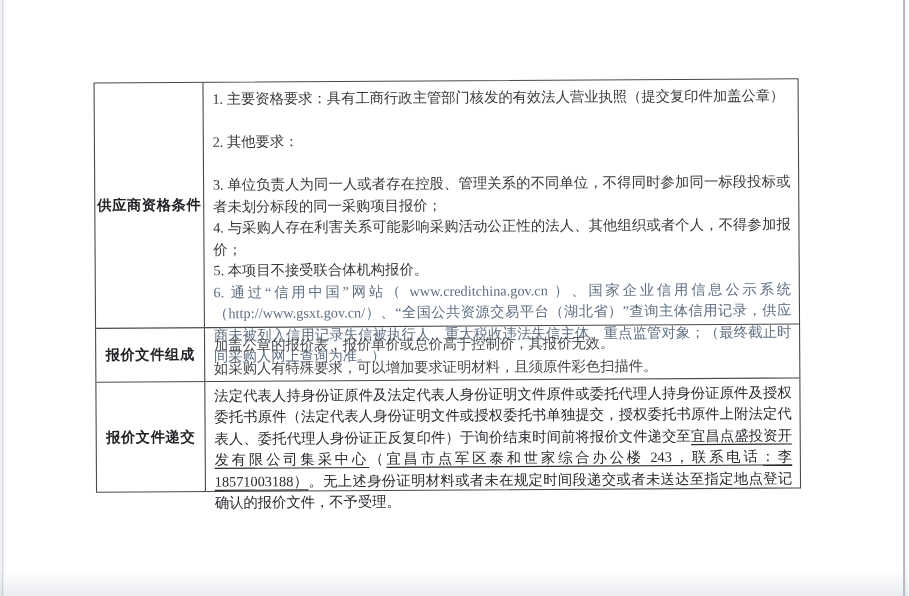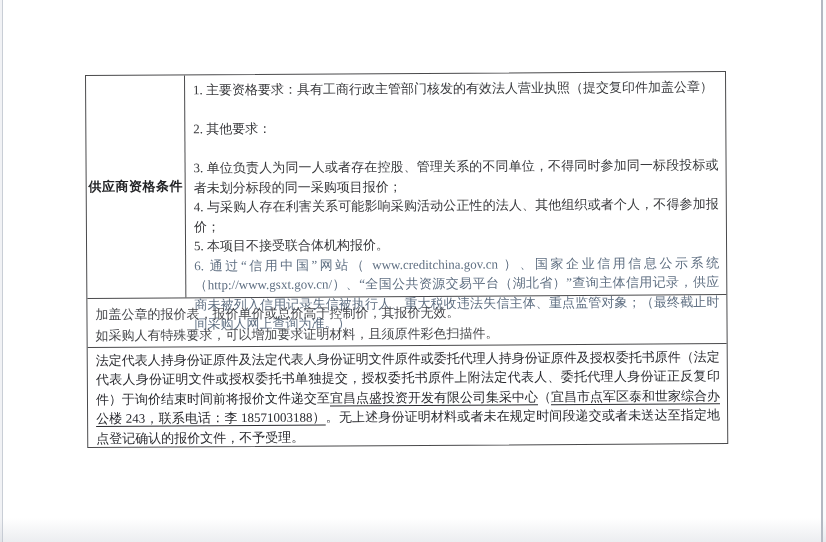--- a/index.html
+++ b/index.html
@@ -119,26 +119,28 @@
         <p class="gap">1. 主要资格要求：具有工商行政主管部门核发的有效法人营业执照（提交复印件加盖公章）</p>
         <p class="gap">2. 其他要求：</p>
         <p>3. 单位负责人为同一人或者存在控股、管理关系的不同单位，不得同时参加同一标段投标或者未划分标段的同一采购项目报价；</p>
         <p>4. 与采购人存在利害关系可能影响采购活动公正性的法人、其他组织或者个人，不得参加报价；</p>
         <p>5. 本项目不接受联合体机构报价。</p>
         <p class="blue">6. 通过“信用中国”网站（ www.creditchina.gov.cn ）、国家企业信用信息公示系统（http://www.gsxt.gov.cn/）、“全国公共资源交易平台（湖北省）”查询主体信用记录，供应商未被列入信用记录失信被执行人、重大税收违法失信主体、重点监管对象；（最终截止时间采购人网上查询为准。）</p>
       </div>
     </div>
 
     <div class="row row2">
+      <div class="label-cell">报价文件组成</div>
       <div class="content-cell c2">
         <p>加盖公章的报价表，报价单价或总价高于控制价，其报价无效。</p>
         <p>如采购人有特殊要求，可以增加要求证明材料，且须原件彩色扫描件。</p>
       </div>
     </div>
 
     <div class="row row3">
+      <div class="label-cell">报价文件递交</div>
       <div class="content-cell c3">
         <p><span>法定代表人持身份证原件及法定代表人身份证明文件原件或委托代理人持身份证原件及授权委托书原件（法定代表人身份证明文件或授权委托书单独提交，授权委托书原件上附法定代表人、委托代理人身份证正反复印件）于询价结束时间前将报价文件递交至</span><span class="u">宜昌点盛投资开发有限公司集采中心</span><span>（</span><span class="u">宜昌市点军区泰和世家综合办公楼 243，联系电话：李 18571003188）</span><span>。无上述身份证明材料或者未在规定时间段递交或者未送达至指定地点登记确认的报价文件，不予受理。</span></p>
       </div>
     </div>
 
   </div>
 </div>
 
 </body></html>

